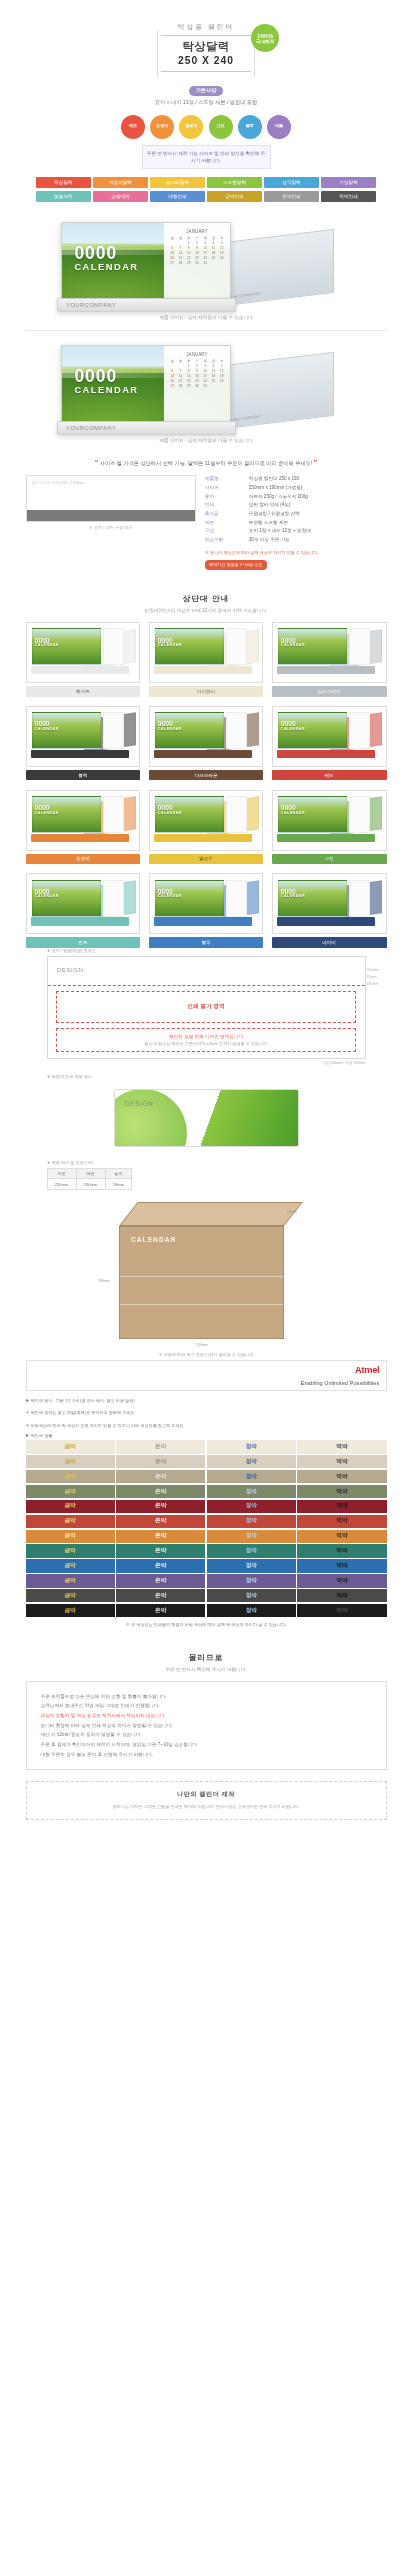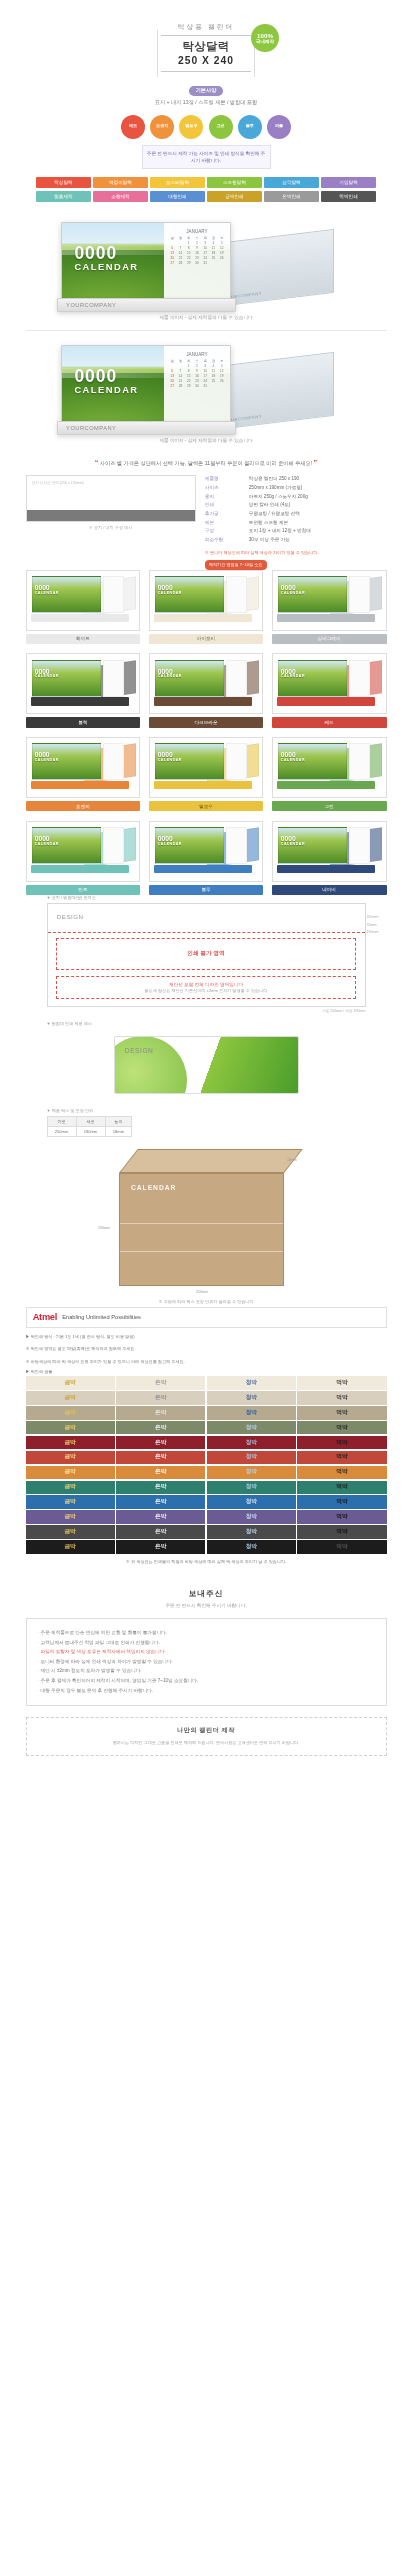--- a/index.html
+++ b/index.html
@@ -243,21 +243,21 @@
   .box-label {
     position:absolute; left:11.3px; top:9.3px; font-size:6.7px; color:#fff; letter-spacing:1px; font-weight:bold;
     opacity:.9;
   }
   .box-line { position:absolute; left:0; right:0; height:0.5px; background:rgba(255,255,255,.45); }
   .dimv { position:absolute; font-size:3.6px; color:#999; }
 
   
   .foil { width:361px; margin:0 auto; }
   .atmel {
-    display:flex; align-items:center; gap:5.2px; border:0.5px solid #e0e0e0; padding:4.1px 6.2px; background:#fff;
+    display:flex; align-items:flex-end; gap:5.2px; border:0.5px solid #e0e0e0; padding:4.1px 6.2px; background:#fff;flex-direction:column;
   }
   .atmel .brand{ font-size:9.3px; font-weight:bold; color:#d22630; letter-spacing:-0.3px;}
   .atmel .slogan{ font-size:5.7px; color:#555; }
   .foil-note { font-size:4.1px; color:#777; margin:5.2px 0 2.1px; line-height:1.8; }
   .foil-head {
     margin:5.2px 0 3.1px; font-size:11.3px; font-weight:bold; letter-spacing:3.1px; text-align:center;
     background:linear-gradient(90deg,#d4af37,#b0b0b0,#6bbf59,#444);
     -webkit-background-clip:text; background-clip:text; color:transparent;
   }
   .foil-label{ font-size:4.1px; color:#777; margin:4.1px 0 2.1px;}
@@ -562,20 +562,24 @@
         <div class="ln">
             <div class="k">최소수량</div>
             <div class="v">30부 이상 주문 가능</div>
           </div>
         <div class="spec-note">※ 모니터 해상도에 따라 실제 색상과 차이가 있을 수 있습니다.</div>
         <div class="spec-badge">제작기간 영업일 7~10일 소요</div>
       </div>
     </div>
   </div>
 
+  <div class="sec-head">
+    <h2>상단대 안내</h2>
+    <p>받침대(하단부) 색상은 아래 12가지 중에서 선택 가능합니다.</p>
+  </div>
 
   <div class="vgrid">
     <div class="vcard">
       <div class="vimg">
         <div class="mini-back" style="background: rgb(233, 233, 233); opacity: 0.55;"></div>
         <div class="mini-photo"></div>
         <div class="mini-title">0000<span>CALENDAR</span></div>
         <div class="mini-grid"></div>
         <div class="mini-base" style="background: rgb(233, 233, 233);"></div>
       </div>
@@ -836,21 +840,21 @@
         <div class="foil-cell" style="background: rgb(28, 28, 28); color: rgb(227, 189, 82);">금박</div>
         <div class="foil-cell" style="background: rgb(28, 28, 28); color: rgb(233, 233, 233);">은박</div>
         <div class="foil-cell" style="background: rgb(28, 28, 28); color: rgb(168, 201, 230);">청박</div>
         <div class="foil-cell" style="background: rgb(28, 28, 28); color: rgb(85, 85, 85);">먹박</div>
       </div>
     </div>
     <div class="foil-note" style="text-align:center;margin-top:4.1px;">※ 위 색상표는 인쇄물의 재질과 바탕 색상에 따라 실제 박 색상과 차이가 날 수 있습니다.</div>
   </div>
 
   <div class="sec-head">
-    <h2>보내주신</h2>
+    <h2>몰리므로</h2>
     <p>주문 전 반드시 확인해 주시기 바랍니다.</p>
   </div>
 
   <div class="confirm">
     <div class="confirm-box">
       <div class="li">주문 제작품으로 단순 변심에 의한 교환 및 환불이 불가합니다.</div>
       <div class="li">고객님께서 보내주신 작업 파일 그대로 인쇄가 진행됩니다.</div>
       <div class="li warn">파일의 오탈자 및 색상 오류는 제작사에서 책임지지 않습니다.</div>
       <div class="li">모니터 환경에 따라 실제 인쇄 색상과 차이가 발생할 수 있습니다.</div>
       <div class="li">재단 시 ±2mm 정도의 오차가 발생할 수 있습니다.</div>

